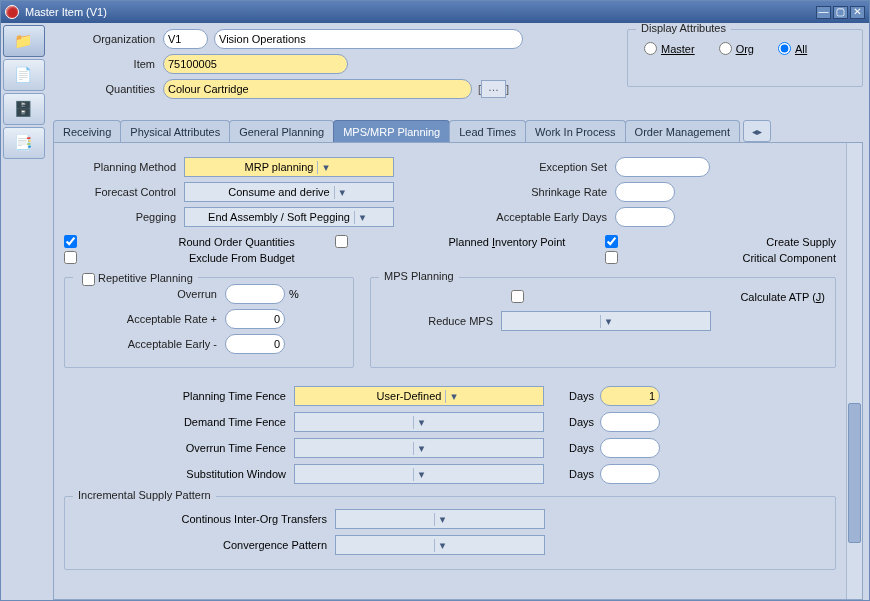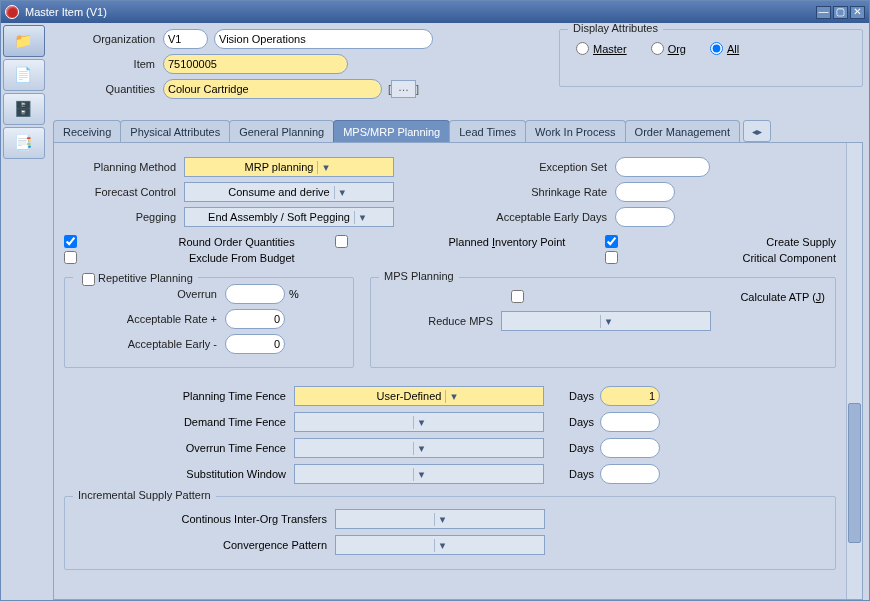--- a/index.html
+++ b/index.html
@@ -16,26 +16,26 @@
   .sidebar .sbtn.active { border-color: #5a78a8; background: linear-gradient(#dce6f3,#aec0dc); }
   .main { flex: 1; padding: 6px 6px 0 6px; display: flex; flex-direction: column; overflow: hidden; }
   .headerrow { display: flex; }
   .left-head { flex: 1; }
   .frow { display: flex; align-items: center; margin-bottom: 5px; }
   .frow label { width: 110px; text-align: right; padding-right: 8px; color: #222; }
   .txt, .sel, .dd { height: 20px; border: 1px solid #89a2c7; padding: 0 4px; background: #fff; }
   .dd { display: flex; align-items: center; justify-content: center; background: #dde5f0; cursor: pointer; }
   .dd .arrow { width: 16px; text-align: center; color: #435a7d; border-left: 1px solid #aab9d2; margin-left: 4px; }
   .yellow { background: #ffed9e !important; }
-  .w55 { width: 45px; } .w180 { width: 185px; } .w275 { width: 219px; } .w60 { width: 60px; } .w200 { width: 210px; } .w240 { width: 250px; } .w95 { width: 95px; }
+  .w55 { width: 45px; } .w180 { width: 185px; } .w275 { width: 309px; } .w60 { width: 60px; } .w200 { width: 210px; } .w240 { width: 250px; } .w95 { width: 95px; }
   .dots { display: inline-flex; align-items: center; margin-left: 6px; color: #555; }
   .dots .btn { border: 1px solid #8fa6c7; padding: 0 6px; height: 18px; background: #dfe6f1; cursor: pointer; }
   .fieldset { border: 1px solid #a7b8d2; border-radius: 2px; padding: 6px 10px 8px; background: #ced7e7; position: relative; }
   .fieldset .legend { position: absolute; top: -8px; left: 8px; background: #ced7e7; padding: 0 5px; color: #222; }
-  .dispattr { margin-left: 10px; width: 304px; height: 58px; padding-top: 12px; }
+  .dispattr { margin-left: 10px; width: 236px; height: 58px; padding-top: 12px; }
   .radios { display: flex; gap: 24px; padding-left: 6px; align-items: center; }
   .radios label { display: flex; align-items: center; gap: 2px; }
   .radios input { margin: 0 2px 0 0; }
   .und { text-decoration: underline; }
   .tabbar { display: flex; align-items: flex-end; margin-top: 16px; position: relative; }
   .tab { padding: 5px 9px 4px; border: 1px solid #8fa6c7; border-bottom: none; background: #c4d1e5; color: #234; cursor: pointer; border-top-left-radius: 4px; border-top-right-radius: 4px; margin-right: -1px; white-space: nowrap; font-size: 11px; }
   .tab.active { background: #6f92c3; color: #fff; border-color: #5a78a8; }
   .tabscroll { width: 28px; height: 22px; border: 1px solid #8fa6c7; background: #d6e0ef; margin-left: 4px; display: flex; align-items: center; justify-content: center; cursor: pointer; font-size: 10px; color: #435a7d; border-radius: 3px; }
   .tabpane { flex: 1; border: 1px solid #8fa6c7; background: #ced7e7; position: relative; overflow: hidden; display: flex; }
   .tabcontent { flex: 1; overflow: auto; padding: 14px 10px 8px 10px; }

